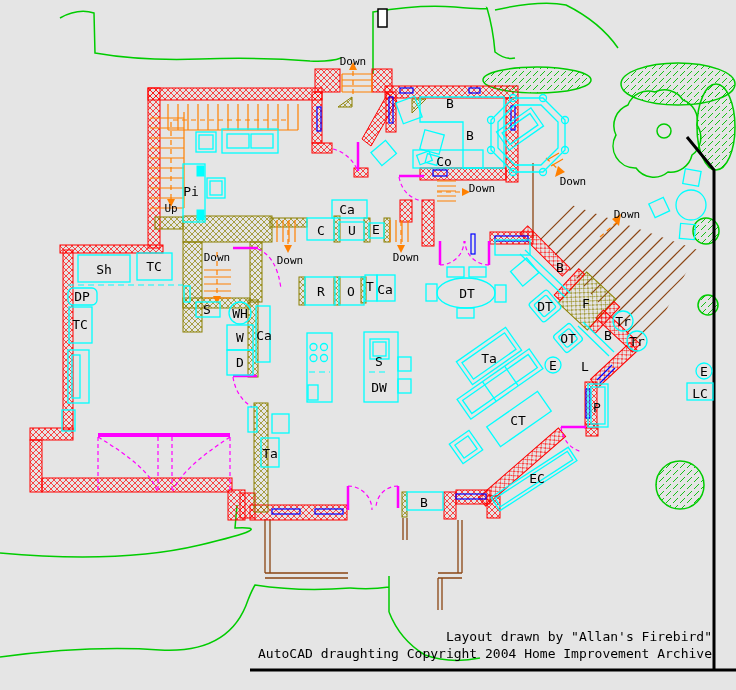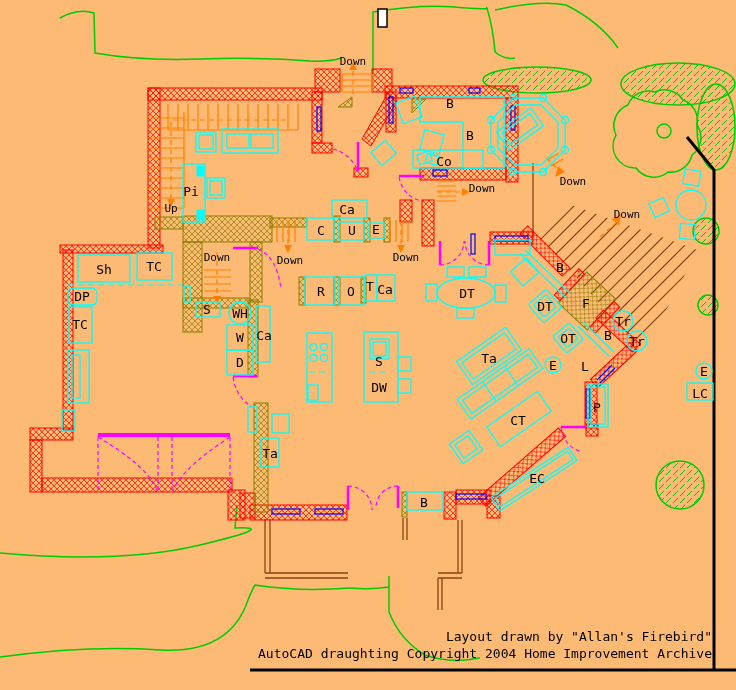--- a/index.html
+++ b/index.html
@@ -1,16 +1,16 @@
 <!DOCTYPE html>
 <html><head>
 <meta charset="utf-8">
 <style>
   html,body{margin:0;padding:0;background:#fff;}
-  #stage{width:736px;height:690px;position:relative;background:#fdba74;}
+  #stage{width:736px;height:690px;position:relative;background:#e5e5e5;}
   svg{display:block;}
   .lbl{font:13px "DejaVu Sans Mono", monospace; fill:#000;}
   .sm{font:11px "DejaVu Sans Mono", monospace; fill:#000;}
   .ftr{font:13px "DejaVu Sans Mono", monospace; fill:#000;}
   .w{fill:url(#rh);stroke:#ff0000;stroke-width:1;}
   .ow{fill:url(#oh);stroke:#8b8000;stroke-width:1;}
   .fur{fill:none;stroke:#00ffff;stroke-width:1.3;}
   .furf{fill:#00ffff;stroke:#00ffff;}
   .st{stroke:#ff8000;stroke-width:1.2;fill:none;}
   .std{stroke:#ff8000;stroke-width:1.2;fill:none;stroke-dasharray:5,4;}

